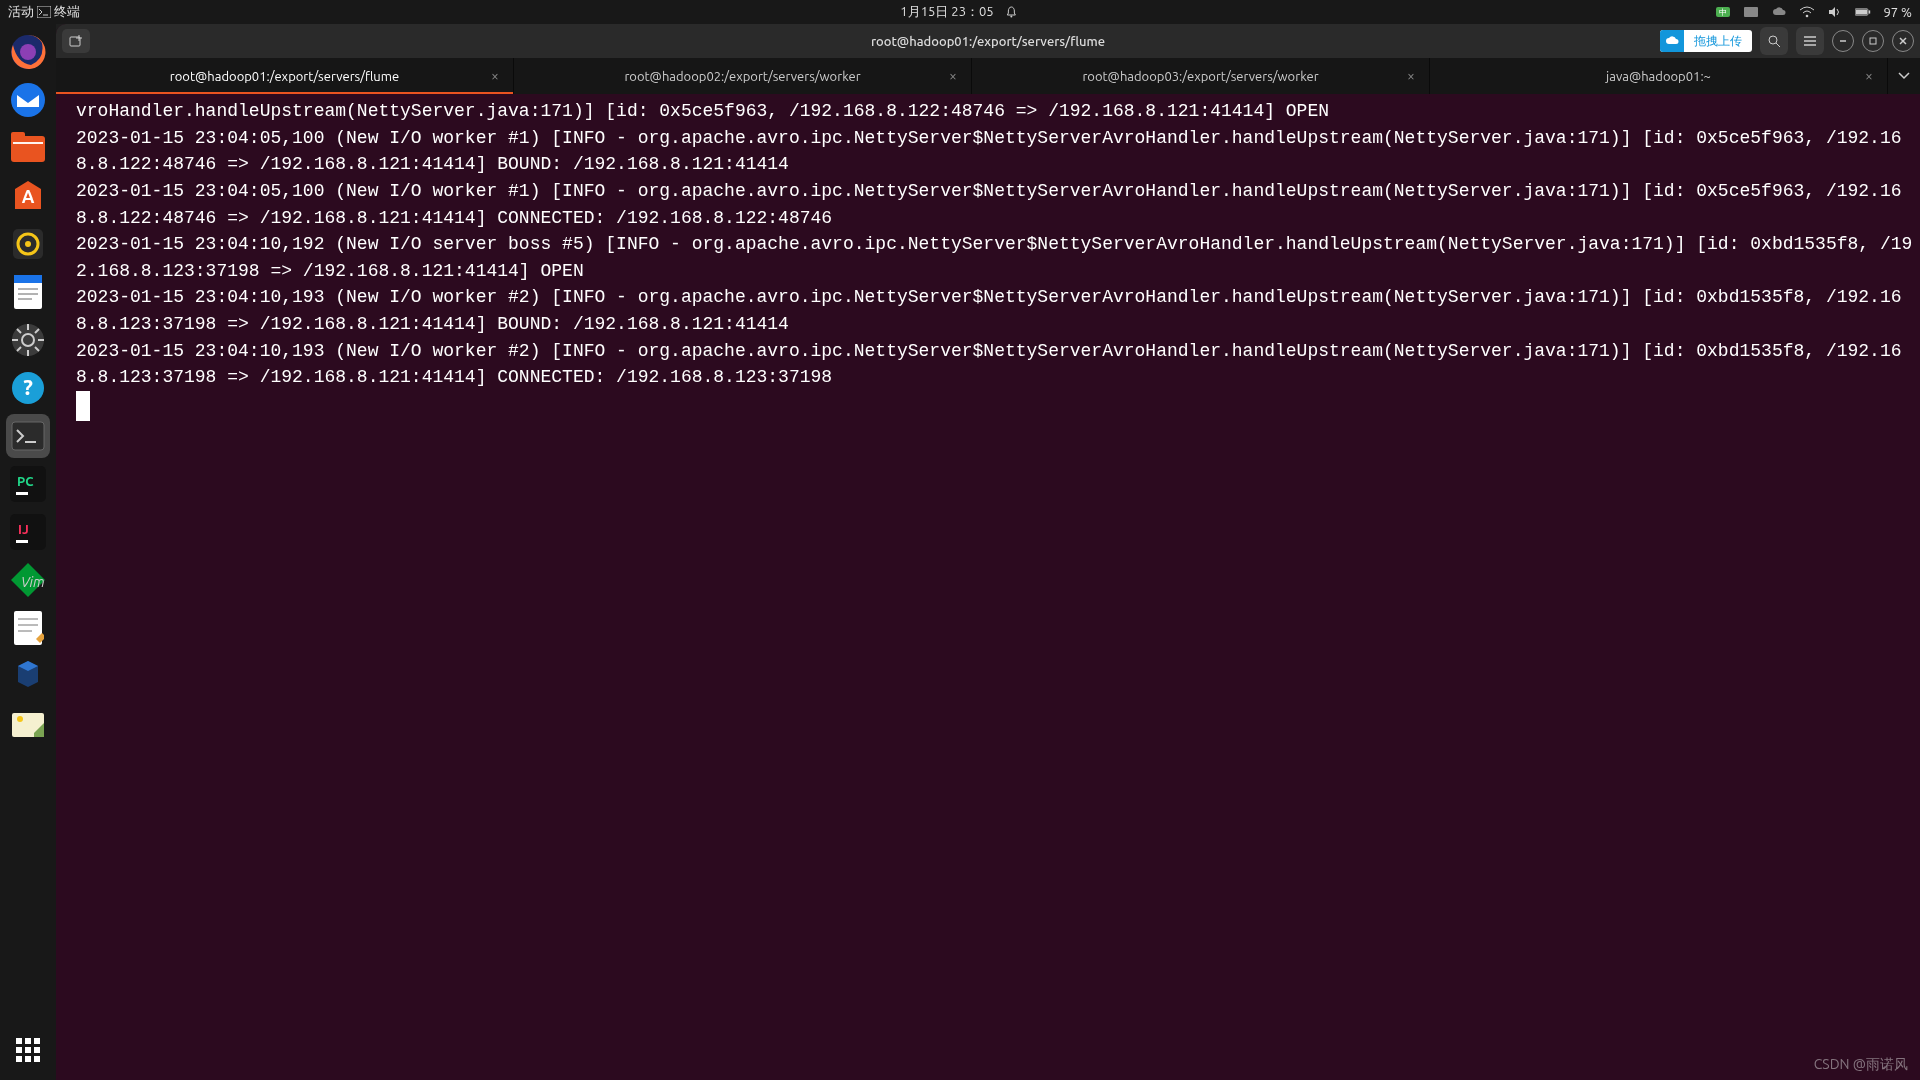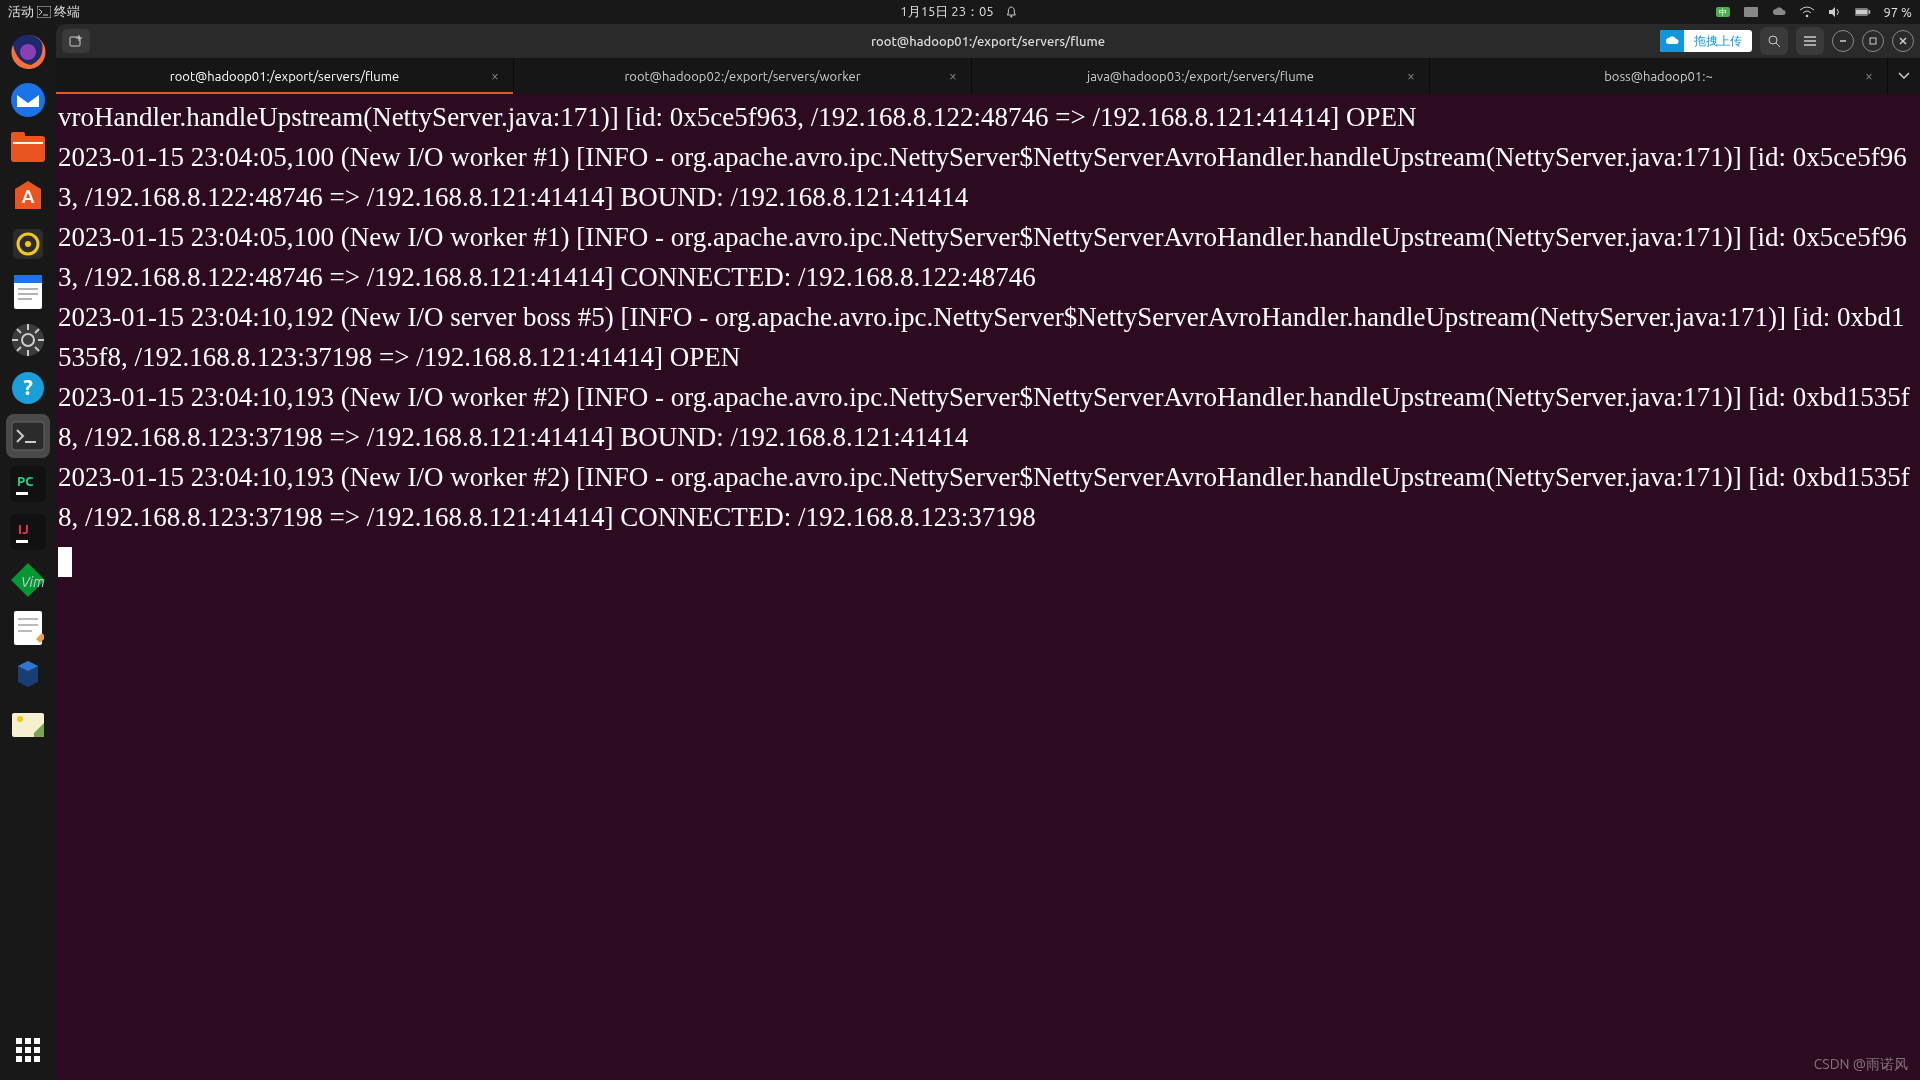--- a/index.html
+++ b/index.html
@@ -84,24 +84,24 @@
   position:relative; color:#ccc; font-size:13px;
   border-right:1px solid #0a0a0a;
 }
 .tab.active { color:#fff; }
 .tab.active::after {
   content:""; position:absolute; left:0; right:0; bottom:0; height:2px; background:#E95420;
 }
 .tab-x { position:absolute; right:14px; color:#888; font-size:14px; }
 .tabs-chevron { width:32px; display:flex; align-items:center; justify-content:center; color:#ccc;}
 .terminal {
-  flex:1; padding: 4px 4px 4px 2px;
+  flex:1; padding: 4px 4px 4px 20px;
   color:#fff;
-  font-family: Liberation Serif, serif;
-  font-size: 27px;
+  font-family: Liberation Mono, monospace;
+  font-size: 18px;
   line-height: 1.48;
   white-space: pre-wrap;
   word-break: break-all;
   overflow:hidden;
 }
 .cursor {
   display:inline-block; width:14px; height:30px; background:#fff; vertical-align:bottom;
 }
 .watermark {
   position:absolute; right:12px; bottom:6px;
@@ -359,25 +359,25 @@
   <div class="tabs">
     <div class="tab active">
       <span>root@hadoop01:/export/servers/flume</span>
       <span class="tab-x">×</span>
     </div>
     <div class="tab">
       <span>root@hadoop02:/export/servers/worker</span>
       <span class="tab-x">×</span>
     </div>
     <div class="tab">
-      <span>java@hadoop03:/export/servers/flume</span>
+      <span>root@hadoop03:/export/servers/worker</span>
       <span class="tab-x">×</span>
     </div>
     <div class="tab">
-      <span>boss@hadoop01:~</span>
+      <span>java@hadoop01:~</span>
       <span class="tab-x">×</span>
     </div>
     <div class="tabs-chevron">
       <svg width="12" height="8" viewBox="0 0 12 8">
           <path d="M1 1 L6 6 L11 1" stroke="#ccc" fill="none" stroke-width="1.5"></path>
         </svg>
     </div>
   </div>
 
   <pre class="terminal"><span>vroHandler.handleUpstream(NettyServer.java:171)] [id: 0x5ce5f963, /192.168.8.122:48746 =&gt; /192.168.8.121:41414] OPEN

